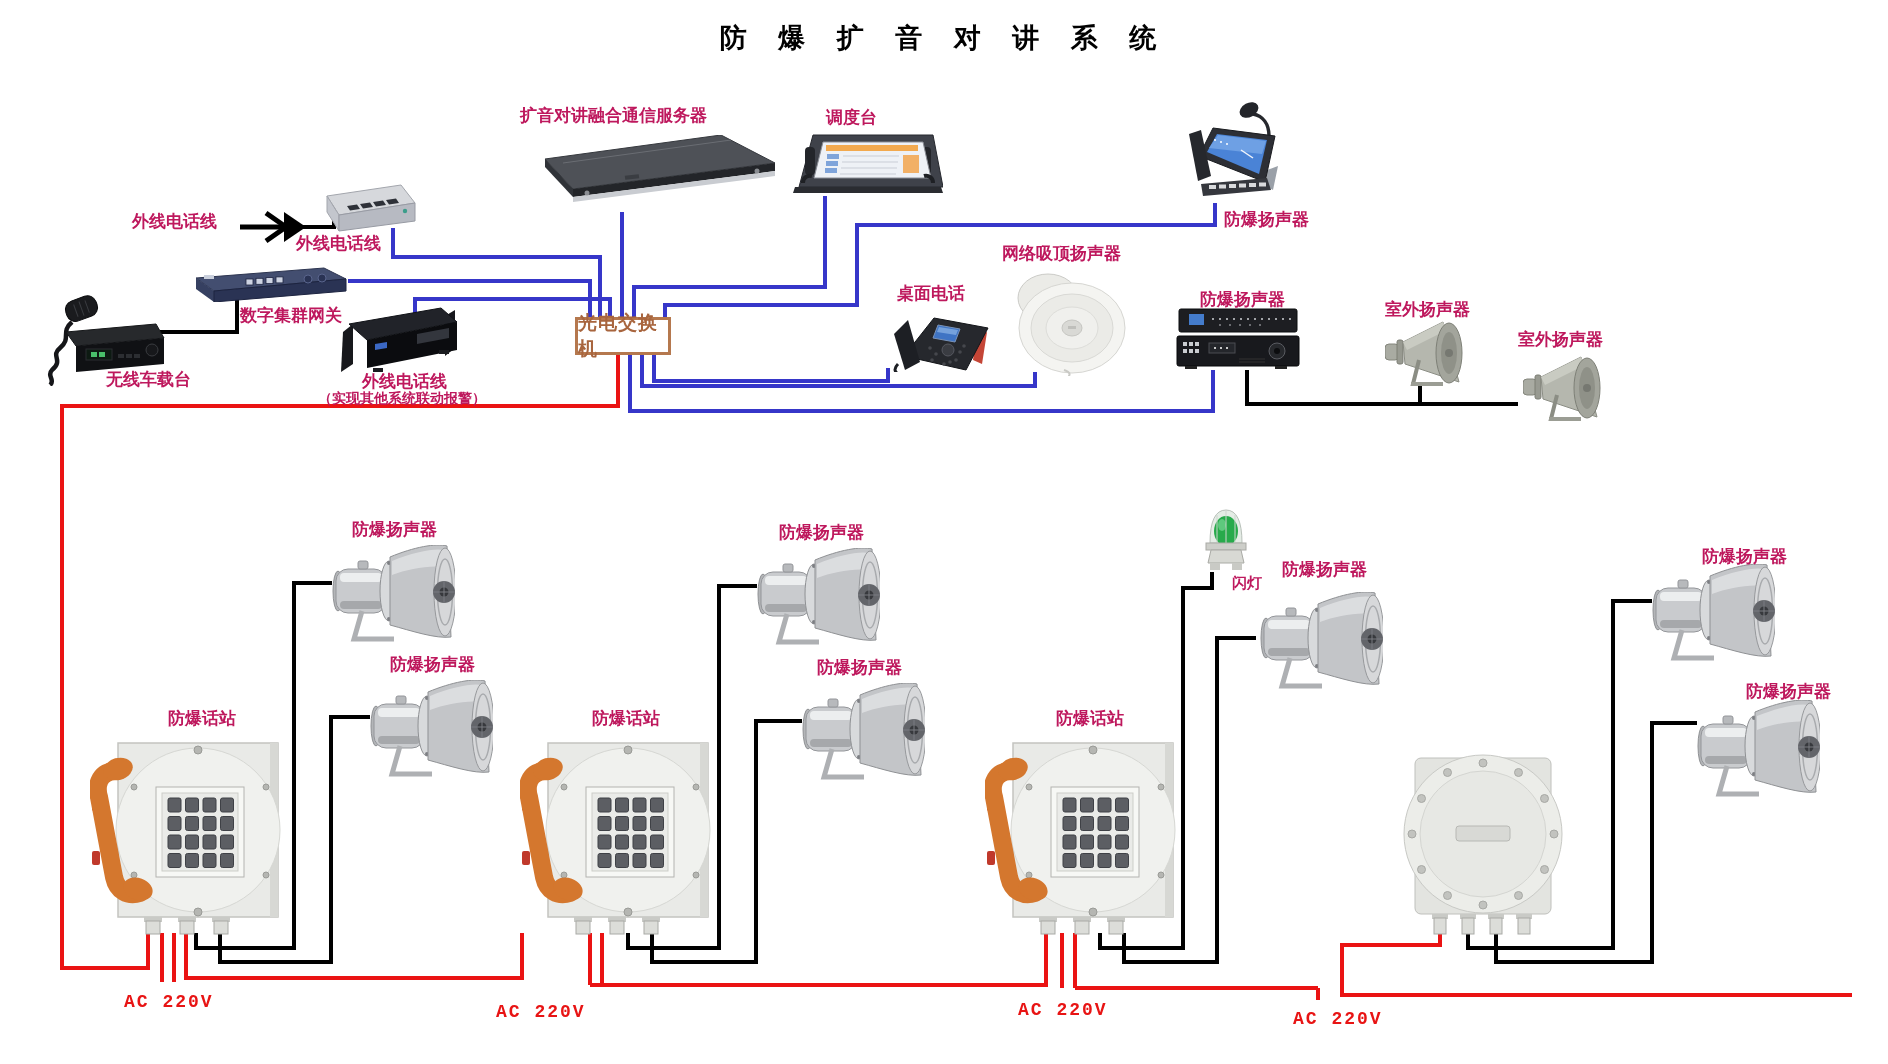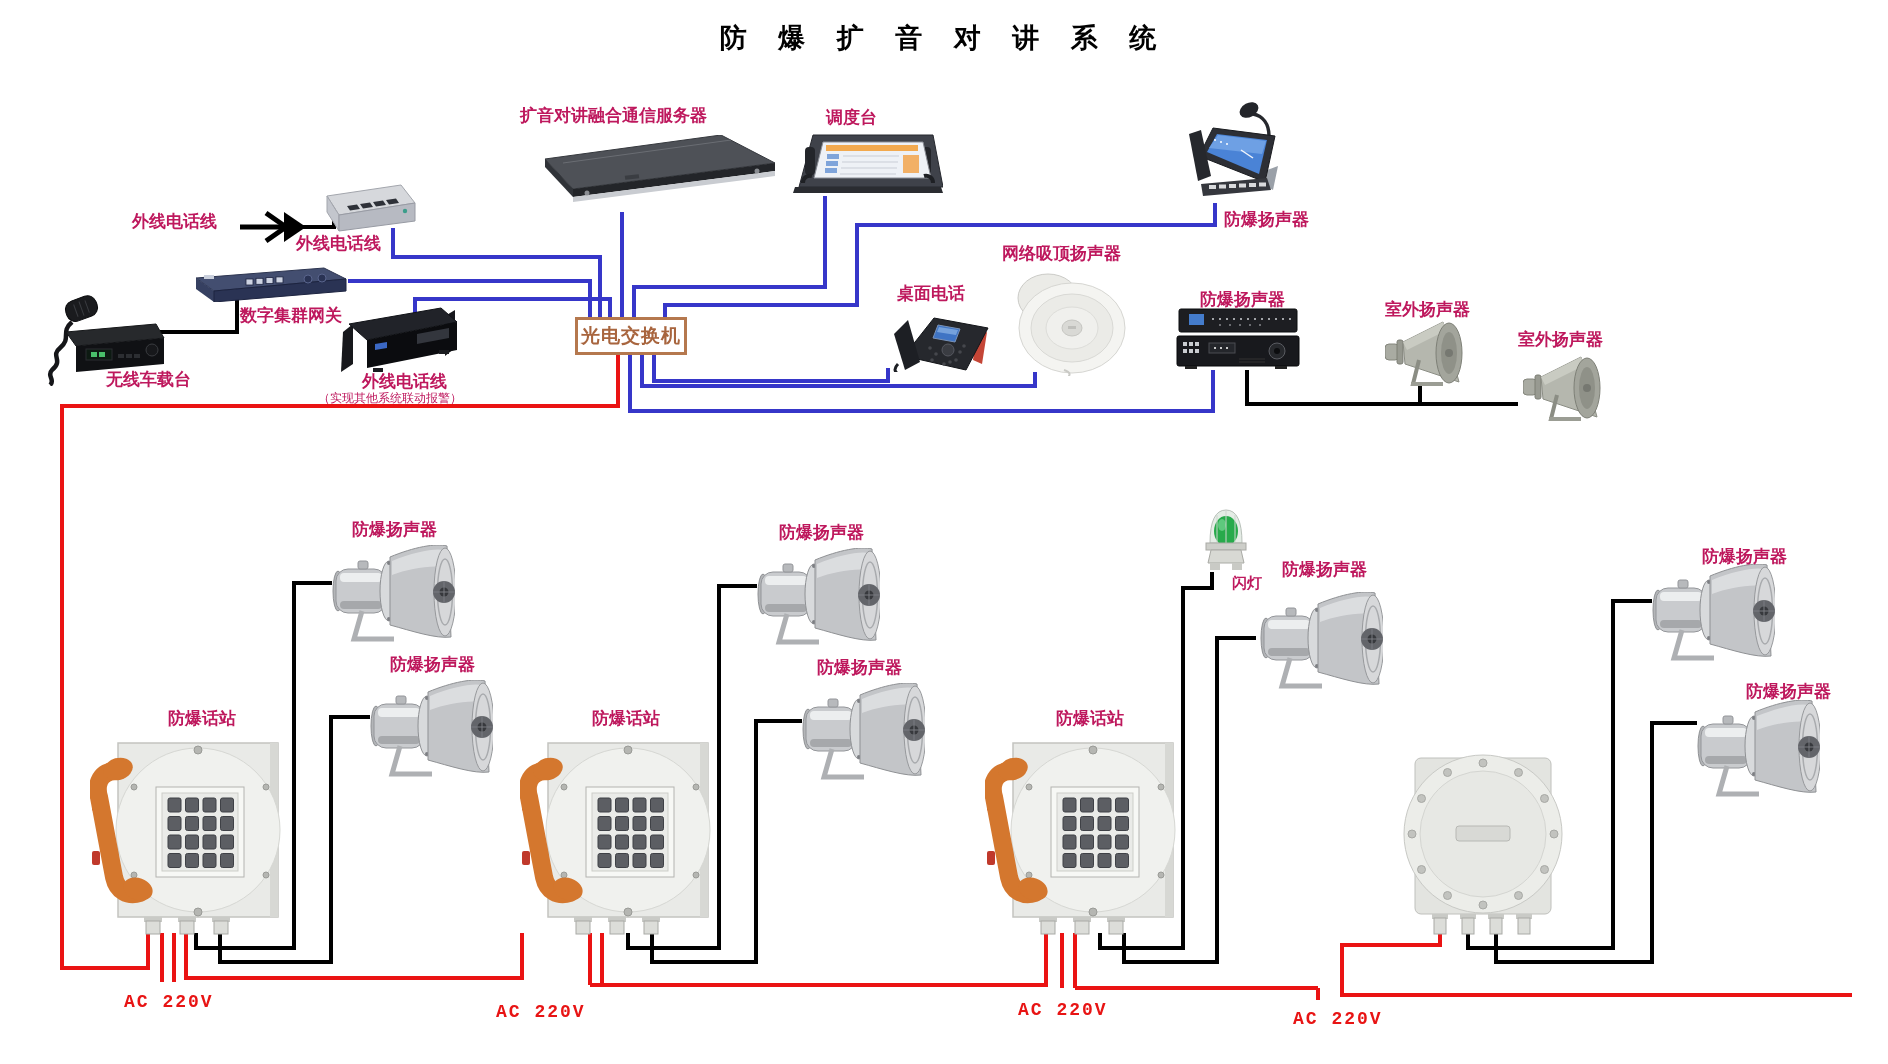--- a/index.html
+++ b/index.html
@@ -1,26 +1,26 @@
 <!DOCTYPE html>
 <html><head>
 <meta charset="utf-8">
 <style>
   html,body{margin:0;padding:0;background:#fff;}
   #canvas{position:relative;width:1888px;height:1064px;background:#ffffff;overflow:hidden;
           font-family:"Liberation Sans",sans-serif;}
   #wire-layer{position:absolute;left:0;top:0;z-index:1;}
   .dev{position:absolute;z-index:2;}
   .lbl{position:absolute;z-index:3;font:600 17px "Liberation Sans",sans-serif;color:#be185d;white-space:nowrap;}
-  .lbl-sm{font-size:12px;font-weight:400;}
+  .lbl-sm{font-size:14px;font-weight:700;}
   .lbl-flash{font-size:15px;padding-left:16px;}
   .lbl-ac{font:700 18px "Liberation Mono",monospace;color:#e81414;letter-spacing:2px;}
   #page-title{position:absolute;left:0;top:20px;width:1888px;text-align:center;z-index:3;
               font:700 27px "Liberation Sans",sans-serif;color:#000;letter-spacing:12px;}
-  #optical-switch{position:absolute;left:575px;top:317px;width:112px;height:38px;z-index:3;
+  #optical-switch{position:absolute;left:575px;top:317px;width:96px;height:38px;z-index:3;
                   box-sizing:border-box;border:3px solid #b5784e;background:#fff;
                   display:flex;align-items:center;justify-content:center;
                   font:700 19px "Liberation Sans",sans-serif;color:#a8653e;letter-spacing:1px;}
   #hidden-defs{position:absolute;width:0;height:0;overflow:hidden;}
 </style>
 </head>
 <body>
 
 <div id="canvas">
 

